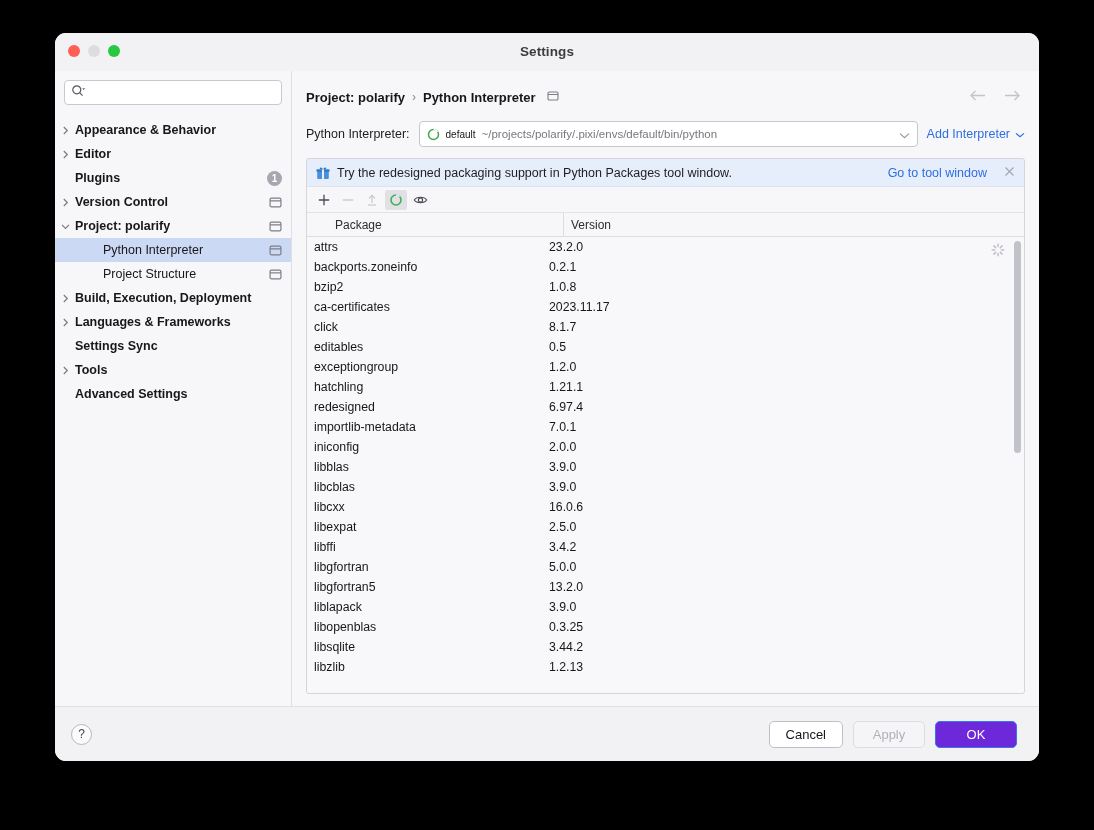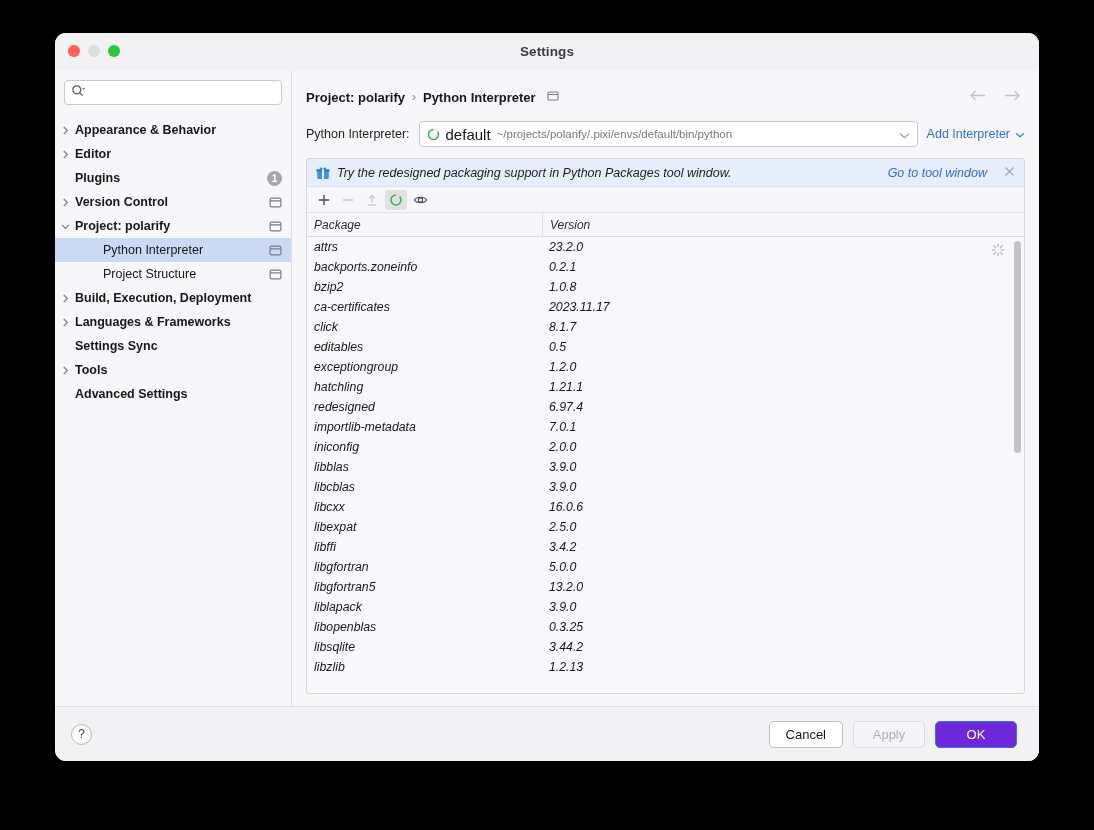--- a/index.html
+++ b/index.html
@@ -120,40 +120,39 @@
     flex: 1 1 auto;
     height: 26px;
     background: #ffffff;
     border: 1px solid #c6c6ce;
     border-radius: 4px;
     display: flex; align-items: center;
     padding: 0 7px; gap: 6px;
     min-width: 0;
     max-width: 586px;
   }
-  #interp-name { font-size: 15px; color: #17171a; white-space: nowrap; }
+  #interp-name { font-size: 10px; color: #17171a; white-space: nowrap; }
   #interp-path { font-size: 11.5px; color: #77777f; white-space: nowrap; overflow: hidden; text-overflow: ellipsis; }
   .combo-caret { margin-left: auto; color: #9a9aa3; flex: 0 0 auto; padding-left: 6px; }
   #add-interp {
     display: flex; align-items: center; gap: 5px;
     font-size: 12.5px; color: #2f6ee0; white-space: nowrap;
     cursor: default;
   }
 
   
   #pkg-panel {
     flex: 1 1 auto;
     display: flex; flex-direction: column;
     border: 1px solid #d5d5db;
     border-radius: 3px;
     background: #bef264;
     overflow: hidden;
     min-height: 0;
     margin-bottom: 12px;
-    font-style: italic;
   }
   #banner {
     height: 28px; flex: 0 0 28px;
     background: #e7eefb;
     display: flex; align-items: center;
     padding: 0 9px; gap: 7px;
     border-bottom: 1px solid #dbe3f3;
   }
   #banner-text { font-size: 12.5px; color: #1e1e20; }
   #banner-link { margin-left: auto; font-size: 12.5px; color: #2f6ee0; cursor: default; }
@@ -177,21 +176,21 @@
 
   #pkg-header {
     height: 24px; flex: 0 0 24px;
     background: #f7f7f9;
     display: flex; align-items: stretch;
     border-bottom: 1px solid #dcdce1;
     font-size: 12px; color: #2c2c31;
   }
   .hcell { display: flex; align-items: center; padding-left: 7px; }
   .hcell + .hcell { border-left: 1px solid #dcdce1; }
-  .col-pkg { width: 235px; flex: 0 0 235px; }
+  .col-pkg { width: 235px; flex: 0 0 235px; margin-left: 21px; }
   .col-ver { width: 228px; flex: 0 0 228px; }
   .col-lat { flex: 1 1 auto; }
 
   #pkg-scroll {
     flex: 1 1 auto;
     position: relative;
     overflow: hidden;
     background: #f8f8fa;
   }
   .pkg-row {

